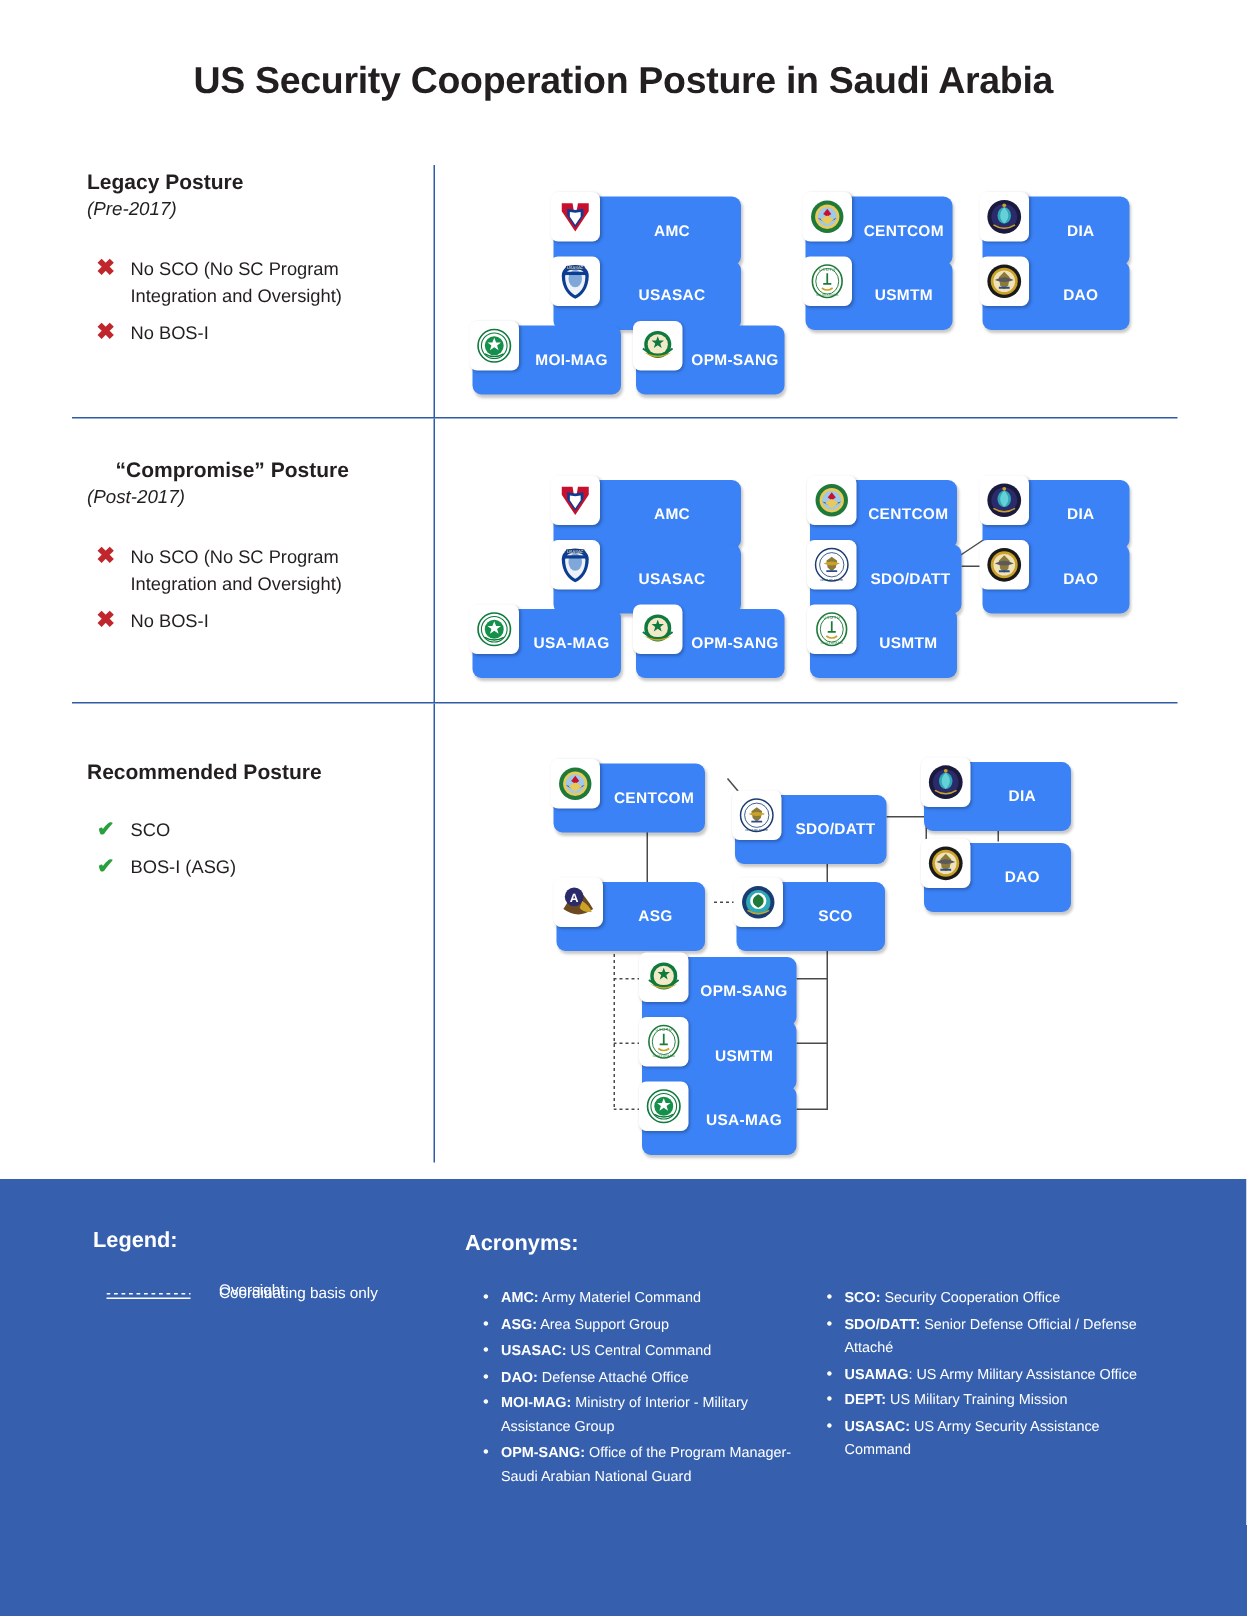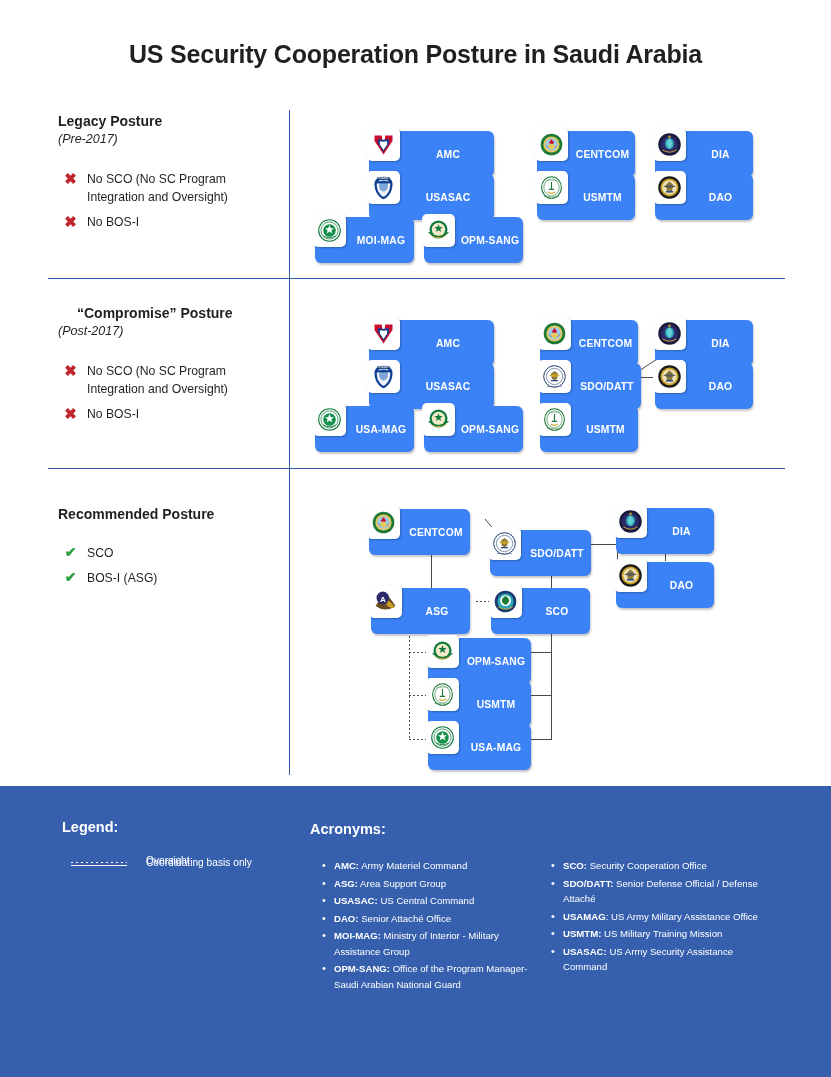--- a/index.html
+++ b/index.html
@@ -578,21 +578,21 @@
     <div class="acro-item">
         <span class="dot">•</span>
         <span class="txt"><b>ASG:</b><span> Area Support Group</span></span>
       </div>
     <div class="acro-item">
         <span class="dot">•</span>
         <span class="txt"><b>USASAC:</b><span> US Central Command</span></span>
       </div>
     <div class="acro-item">
         <span class="dot">•</span>
-        <span class="txt"><b>DAO:</b><span> Senior Attaché Office</span></span>
+        <span class="txt"><b>DAO:</b><span> Defense Attaché Office</span></span>
       </div>
     <div class="acro-item">
         <span class="dot">•</span>
         <span class="txt"><b>MOI-MAG:</b><span> Ministry of Interior - Military Assistance Group</span></span>
       </div>
     <div class="acro-item">
         <span class="dot">•</span>
         <span class="txt"><b>OPM-SANG:</b><span> Office of the Program Manager-Saudi Arabian National Guard</span></span>
       </div>
   </div>
@@ -605,21 +605,21 @@
     <div class="acro-item">
         <span class="dot">•</span>
         <span class="txt"><b>SDO/DATT:</b><span> Senior Defense Official / Defense Attaché</span></span>
       </div>
     <div class="acro-item">
         <span class="dot">•</span>
         <span class="txt"><b>USAMAG</b><span>: US Army Military Assistance Office</span></span>
       </div>
     <div class="acro-item">
         <span class="dot">•</span>
-        <span class="txt"><b>USMTM:</b><span> US Military Training Mission</span></span>
+        <span class="txt"><b>DEPT:</b><span> US Military Training Mission</span></span>
       </div>
     <div class="acro-item">
         <span class="dot">•</span>
         <span class="txt"><b>USASAC:</b><span> US Army Security Assistance Command</span></span>
       </div>
   </div>
 
 </div>
 
 </body></html>

